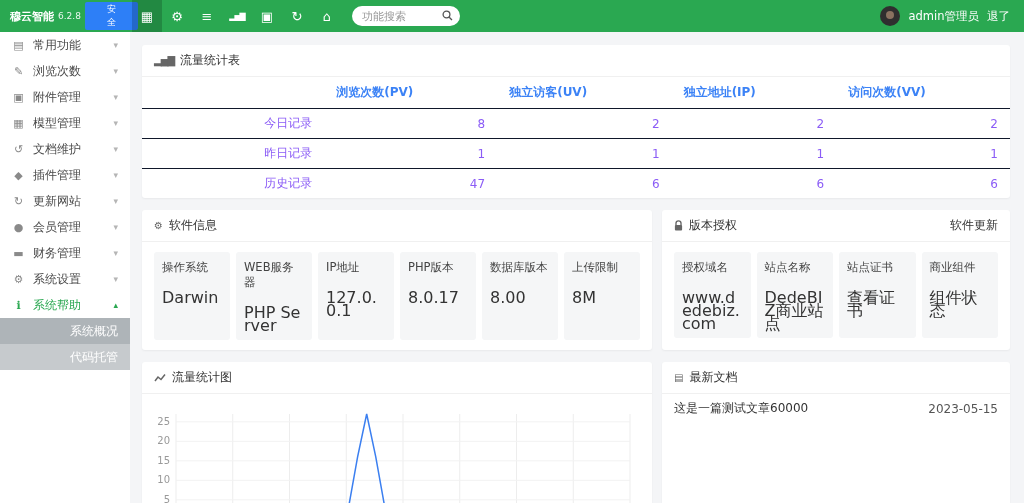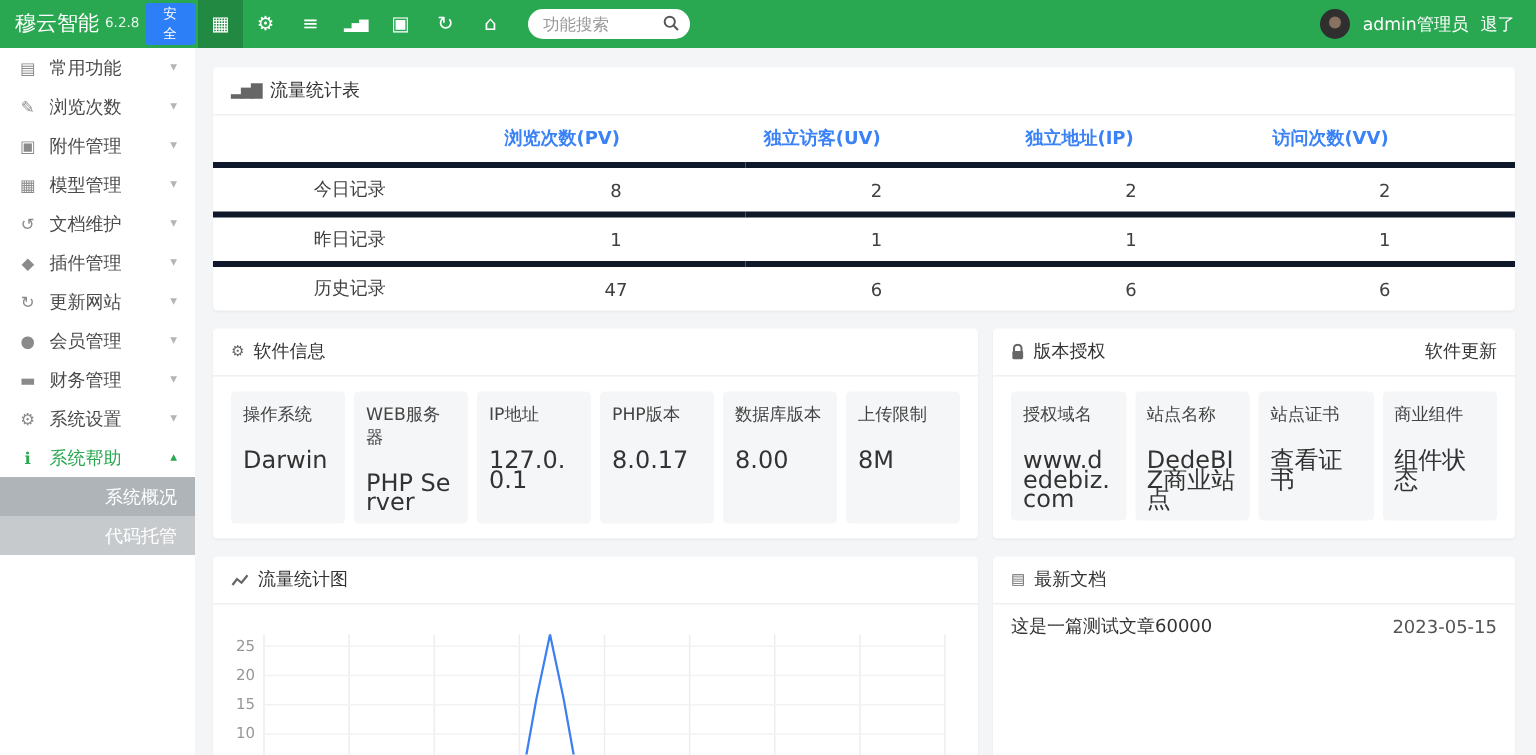--- a/index.html
+++ b/index.html
@@ -5,23 +5,23 @@
   * { box-sizing: border-box; margin: 0; padding: 0; }
   html,body { width:1024px; height:503px; overflow:hidden; }
   body {
     font-family: "DejaVu Sans", "Liberation Sans", sans-serif;
     font-size: 12px; color:#333; background:#f4f5f7;
   }
   
   .topbar { position:absolute; top:0; left:0; right:0; height:32px;
     background:#2aa851; display:flex; align-items:center; color:#fff; z-index:10; }
   .brand { display:flex; align-items:center; gap:4px; padding:0 10px; width:132px; }
-  .brand-name { font-weight:normal; font-size:14px; white-space:nowrap; }
+  .brand-name { font-weight:bold; font-size:11px; white-space:nowrap; }
   .brand-ver { font-size:9px; opacity:.9; }
-  .safe-badge { background:#2d7ff7; color:#fff; font-size:9px; padding:1px 12px; border-radius:2px;font-family:Liberation Mono, monospace; }
+  .safe-badge { background:#2d7ff7; color:#fff; font-size:9px; padding:1px 22px; border-radius:2px;font-family:Liberation Mono, monospace; }
   .top-icons { display:flex; align-items:center; height:100%; }
   .top-icon { width:30px; height:100%; display:flex; align-items:center; justify-content:center;
     font-size:13px; cursor:pointer; }
   .top-icon.active { background:rgba(0,0,0,.18); }
   .mini-bars { font-size:8px; letter-spacing:-1px; }
   .search-wrap { position:relative; margin-left:10px; }
   .search-wrap input { width:108px; height:20px; border:none; border-radius:10px;
     padding:0 24px 0 10px; font-size:11px; color:#333; outline:none;
     font-family:"DejaVu Sans","Liberation Sans",sans-serif; }
   .search-wrap input::placeholder { color:#999; }
@@ -50,21 +50,21 @@
   .alert .fix-badge { display:inline-block; background:#2aa851; color:#fff; font-size:9px;
     padding:1px 6px; border-radius:8px; margin-left:6px; cursor:pointer; }
   .card { background:#fff; border-radius:3px; box-shadow:0 1px 2px rgba(0,0,0,.05); margin-bottom:12px; }
   .card-header { display:flex; align-items:center; gap:6px; padding:7px 12px;
     border-bottom:1px solid #f0f0f0; color:#333; font-size:12px; }
   .card-header .c-icon { color:#666; font-size:10px; display:flex; align-items:center; }
   .card-header .header-link { margin-left:auto; color:#333; cursor:pointer; }
   
   table.stats { width:100%; border-collapse:collapse; font-size:12px; }
   table.stats th { text-align:left; font-weight:bold; color:#3b82f6; padding:7px 12px; }
-  table.stats td { text-align:center; color:#404040; padding:6px 12px; border-top:4px solid #0f172a; }
+  table.stats td { text-align:right; color:#8b5cf6; padding:6px 12px; border-top:1px solid #0f172a; }
   table.stats th:first-child, table.stats td:first-child { width:21%; }
   
   .cards-row { display:flex; gap:10px; }
   .col-left { width:510px; flex:0 0 510px; }
   .col-right { flex:1; }
   .info-boxes { display:flex; gap:6px; padding:10px 12px; }
   .info-box { flex:1; background:#f5f6f7; border-radius:3px; padding:8px; min-height:62px; }
   .info-box .ib-label { color:#444; font-size:11.5px; }
   .info-box .ib-value { color:#333; font-size:16px; margin-top:16px; word-break:break-all; line-height:13px; }
   .info-box .ib-value.linky { cursor:pointer; }

